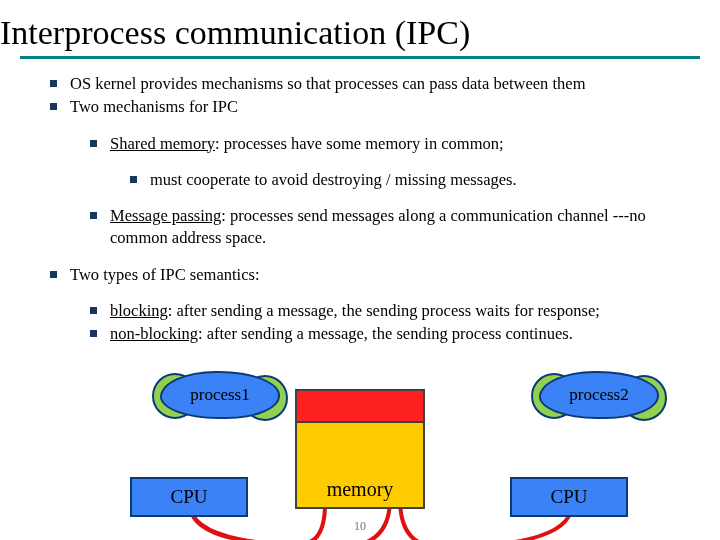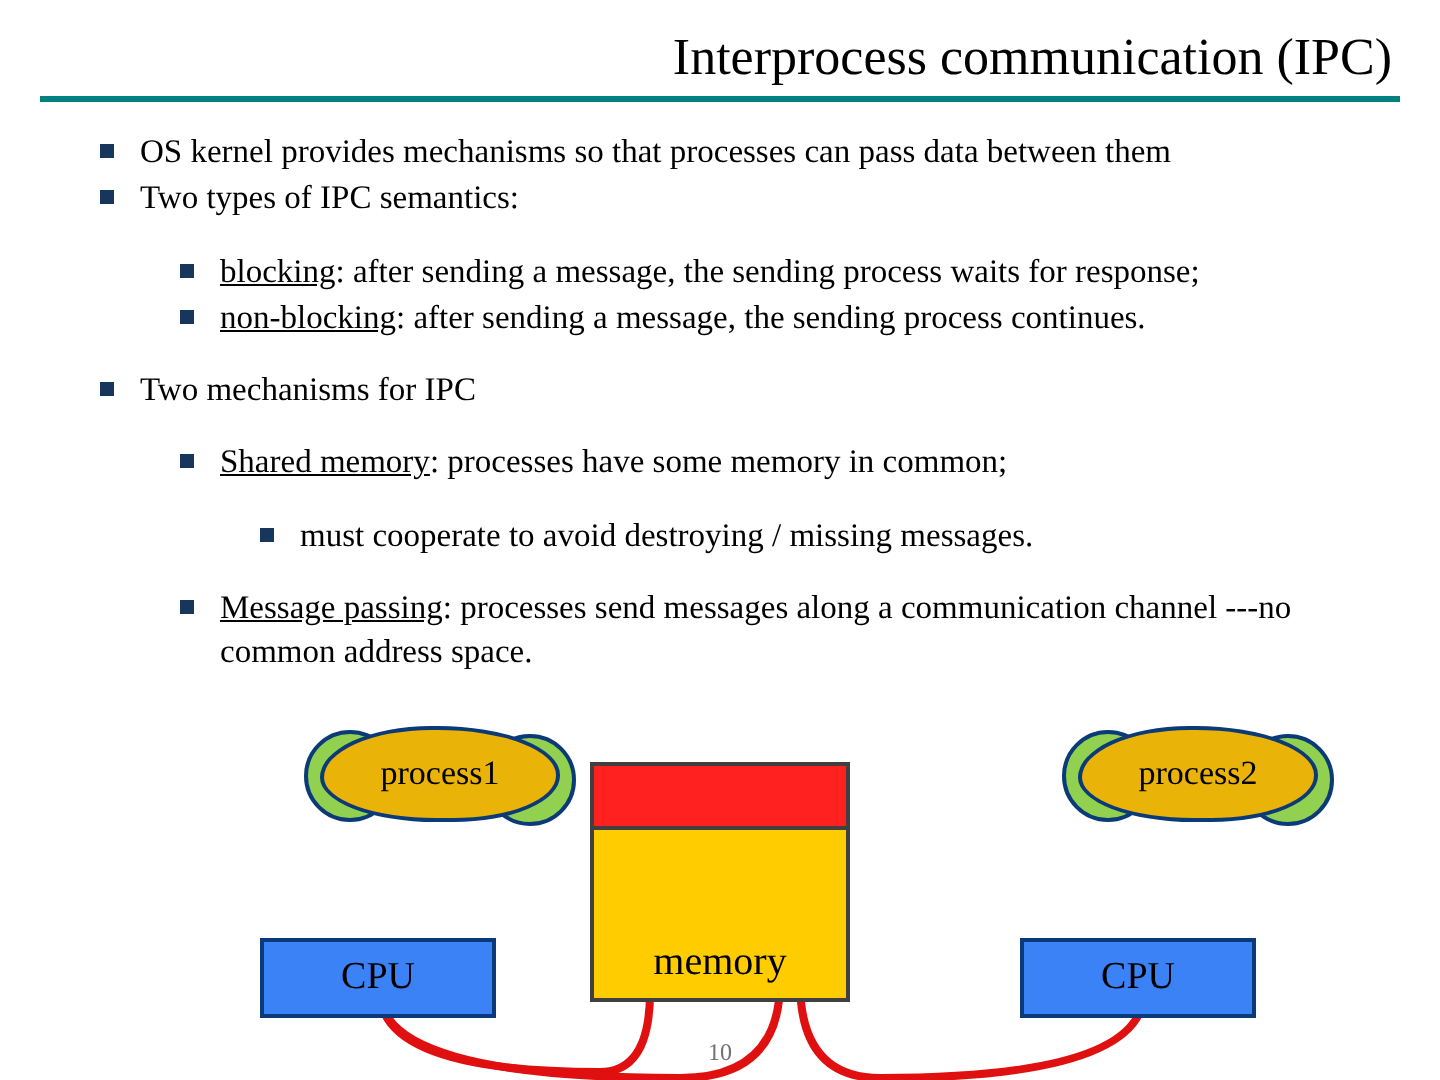--- a/index.html
+++ b/index.html
@@ -6,22 +6,22 @@
   body {
     margin: 0;
     width: 720px;
     height: 540px;
     font-family: "Times New Roman", serif;
     background: #fff;
     position: relative;
     overflow: hidden;
   }
   .title {
-    text-align: right;
-    font-size: 26px;
+    text-align: left;
+    font-size: 34px;
     padding: 14px 24px 2px 0;
     color: #000;
   }
   .rule {
     height: 3px;
     background: #008080;
     margin: 2px 20px 10px 20px;
   }
   .rule.bottom { margin-top: 0; }
   .content {
@@ -43,21 +43,21 @@
   .u { text-decoration: underline; }
 
   .diagram {
     position: relative;
     height: 200px;
     margin: 6px 20px 0 20px;
   }
   .cloud {
     position: absolute;
     border: 2px solid #0a3a78;
-    background: #eab308;
+    background: #3b82f6;
     border-radius: 50% 55% 48% 52% / 58% 55% 52% 50%;
     width: 120px; height: 48px;
     display: flex; align-items: center; justify-content: center;
     font-size: 17px;
   }
   .cloud::before, .cloud::after {
     content: "";
     position: absolute;
     border: 2px solid #0a3a78;
     background: #92d050;
@@ -109,41 +109,41 @@
 </head>
 <body>
 
 <div class="title">Interprocess communication (IPC)</div>
 <div class="rule"></div>
 
 <div class="content">
   <ul class="lvl1">
     <li class="sq">OS kernel provides mechanisms so that processes can pass data between them</li>
     <li class="sq">
-      <span>Two types of IPC semantics:</span>
-      <ul class="lvl2">
-        <li class="sq">
-          <span class="u">blocking</span><span>: after sending a message, the sending process waits for response;</span>
-        </li>
-        <li class="sq">
-          <span class="u">non-blocking</span><span>: after sending a message, the sending process continues.</span>
-        </li>
-      </ul>
-    </li>
-    <li class="sq">
       <span>Two mechanisms for IPC</span>
       <ul class="lvl2">
         <li class="sq">
           <span class="u">Shared memory</span><span>: processes have some memory in common;</span>
           <ul class="lvl3">
             <li class="sq">must cooperate to avoid destroying / missing messages.</li>
           </ul>
         </li>
         <li class="sq">
           <span class="u">Message passing</span><span>: processes send messages along a communication channel ---no common address space.</span>
+        </li>
+      </ul>
+    </li>
+    <li class="sq">
+      <span>Two types of IPC semantics:</span>
+      <ul class="lvl2">
+        <li class="sq">
+          <span class="u">blocking</span><span>: after sending a message, the sending process waits for response;</span>
+        </li>
+        <li class="sq">
+          <span class="u">non-blocking</span><span>: after sending a message, the sending process continues.</span>
         </li>
       </ul>
     </li>
   </ul>
 </div>
 
 <div class="diagram">
   <svg class="wires" viewBox="0 0 680 200">
     <path d="M 170 145 Q 170 185 280 185 Q 305 185 305 145" stroke="#e01010" stroke-width="4" fill="none"></path>
     <path d="M 170 145 Q 170 188 320 188 Q 370 188 370 140" stroke="#e01010" stroke-width="4" fill="none"></path>

